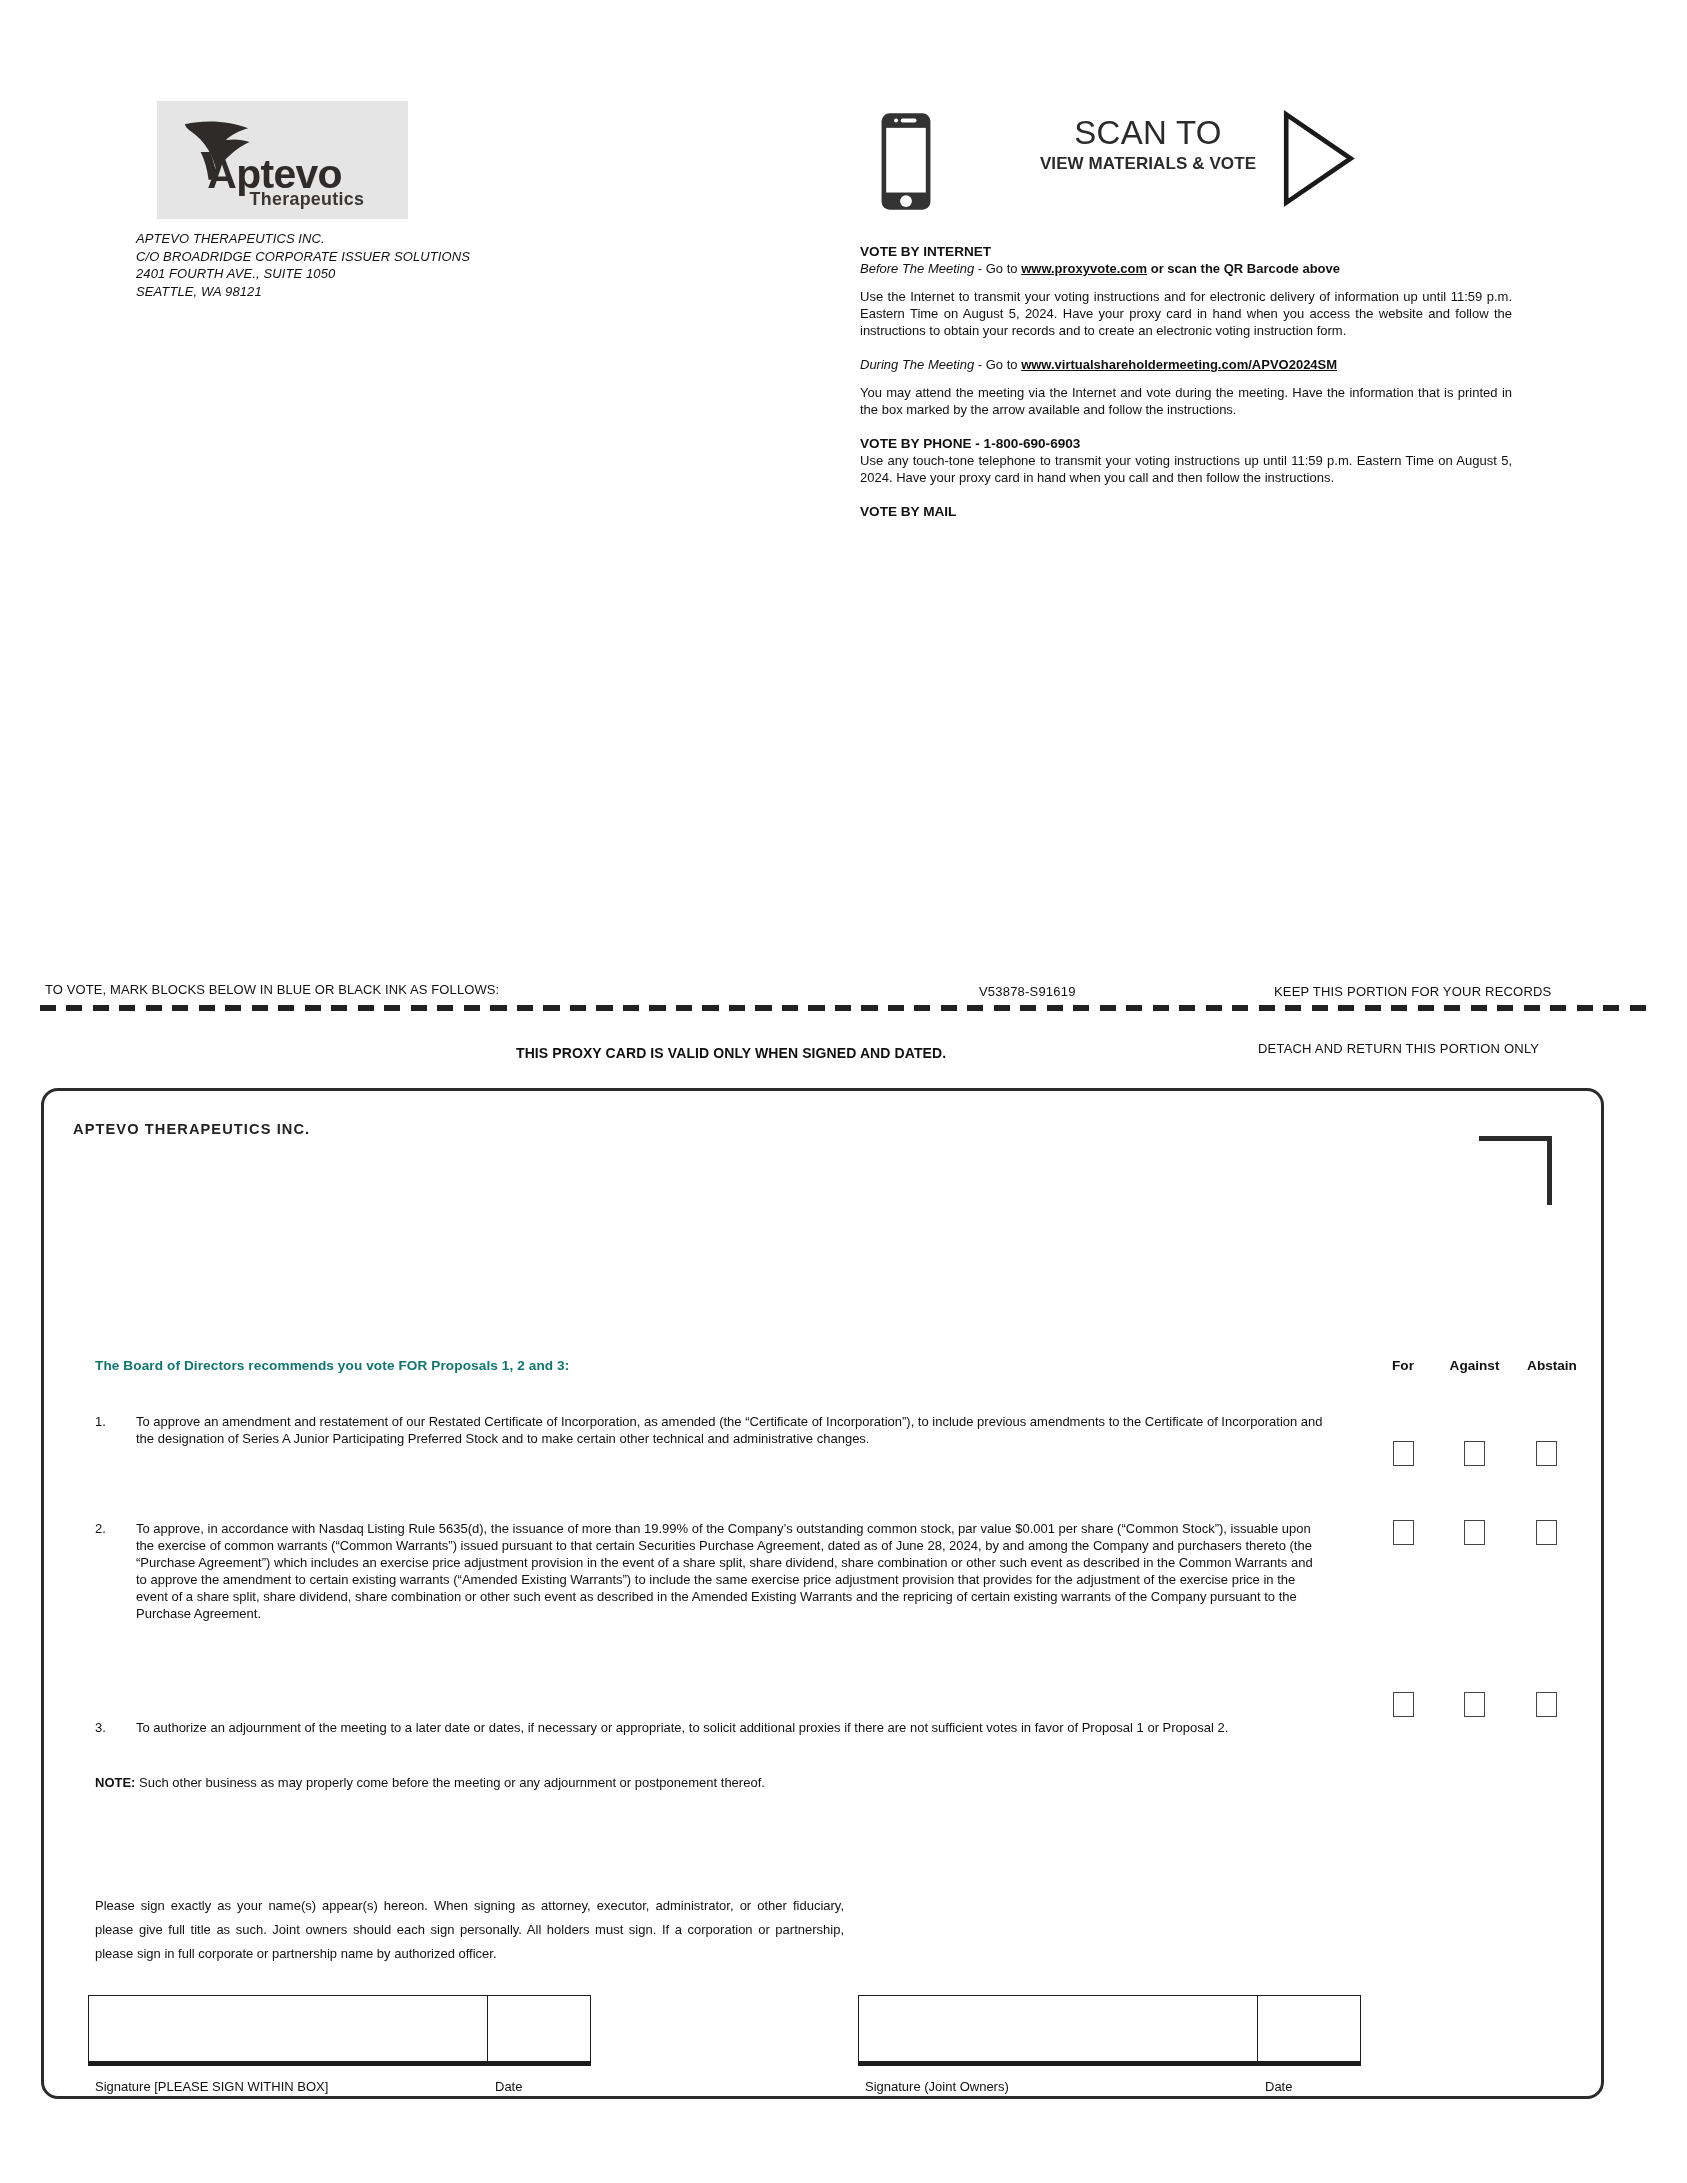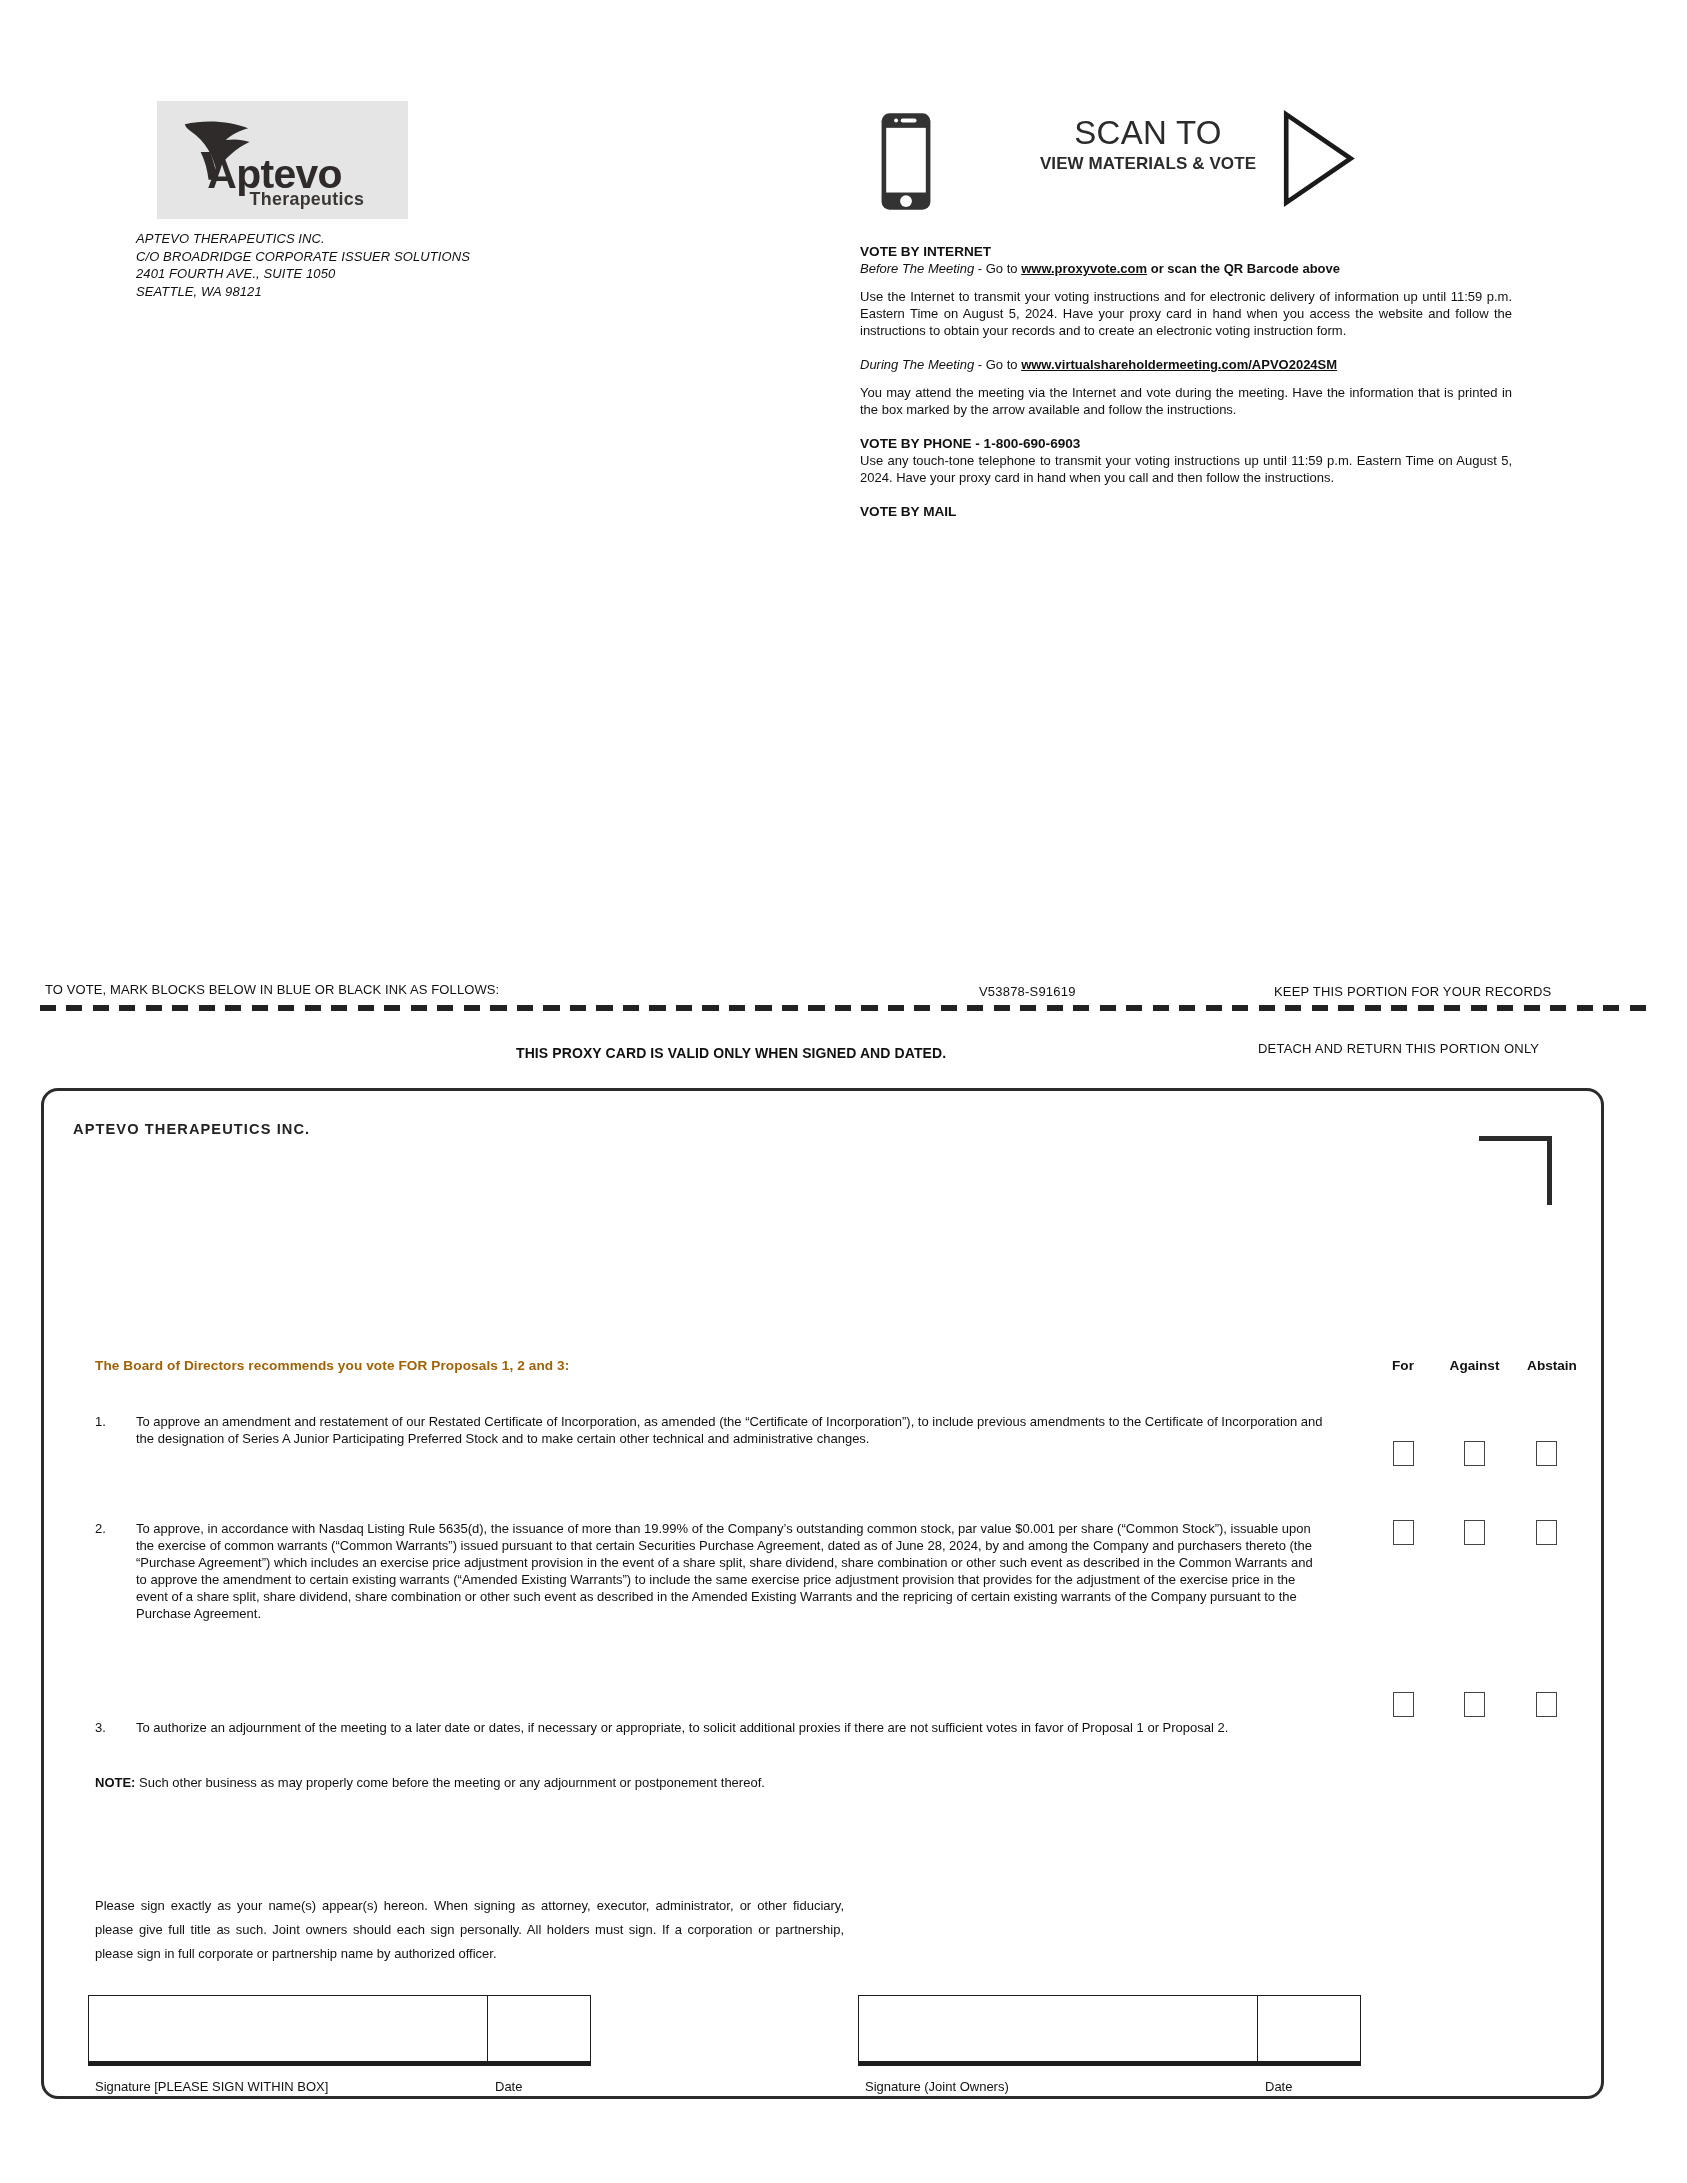--- a/index.html
+++ b/index.html
@@ -222,21 +222,21 @@
   }
 
   
   .recommend {
     position: absolute;
     left: 95px;
     top: 1358px;
     font-size: 13.6px;
     font-weight: bold;
     letter-spacing: 0.1px;
-    color: #a16207;
+    color: #0f766e;
     white-space: nowrap;
   }
   .colhead {
     position: absolute;
     top: 1358px;
     font-size: 13.6px;
     font-weight: bold;
     color: #111;
     text-align: center;
   }

